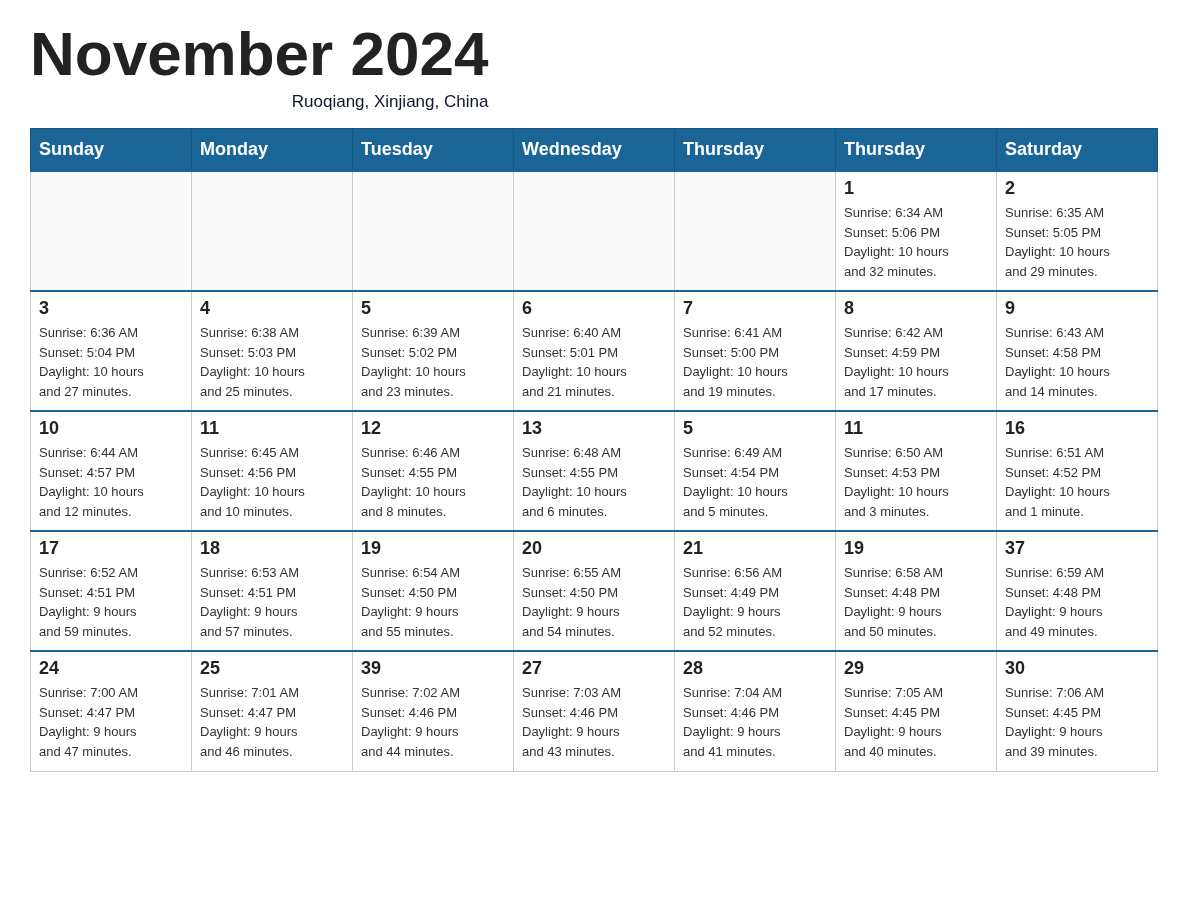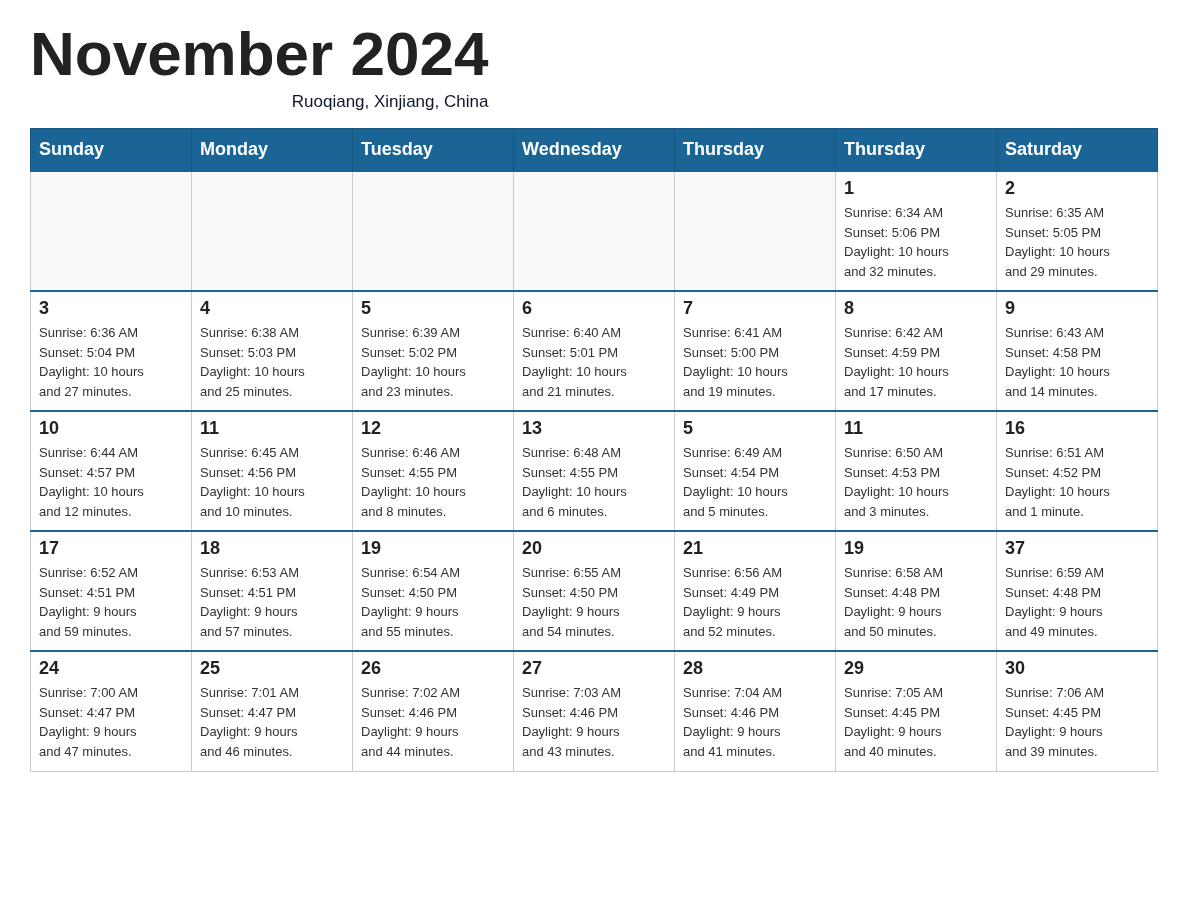--- a/index.html
+++ b/index.html
@@ -228,21 +228,21 @@
         <tr class="week-row">
           <td>
             <div class="day-number">24</div>
             <div class="day-info">Sunrise: 7:00 AM<br>Sunset: 4:47 PM<br>Daylight: 9 hours<br>and 47 minutes.</div>
           </td>
           <td>
             <div class="day-number">25</div>
             <div class="day-info">Sunrise: 7:01 AM<br>Sunset: 4:47 PM<br>Daylight: 9 hours<br>and 46 minutes.</div>
           </td>
           <td>
-            <div class="day-number">26</div>
+            <div class="day-number">39</div>
             <div class="day-info">Sunrise: 7:02 AM<br>Sunset: 4:46 PM<br>Daylight: 9 hours<br>and 44 minutes.</div>
           </td>
           <td>
             <div class="day-number">27</div>
             <div class="day-info">Sunrise: 7:03 AM<br>Sunset: 4:46 PM<br>Daylight: 9 hours<br>and 43 minutes.</div>
           </td>
           <td>
             <div class="day-number">28</div>
             <div class="day-info">Sunrise: 7:04 AM<br>Sunset: 4:46 PM<br>Daylight: 9 hours<br>and 41 minutes.</div>
           </td>

